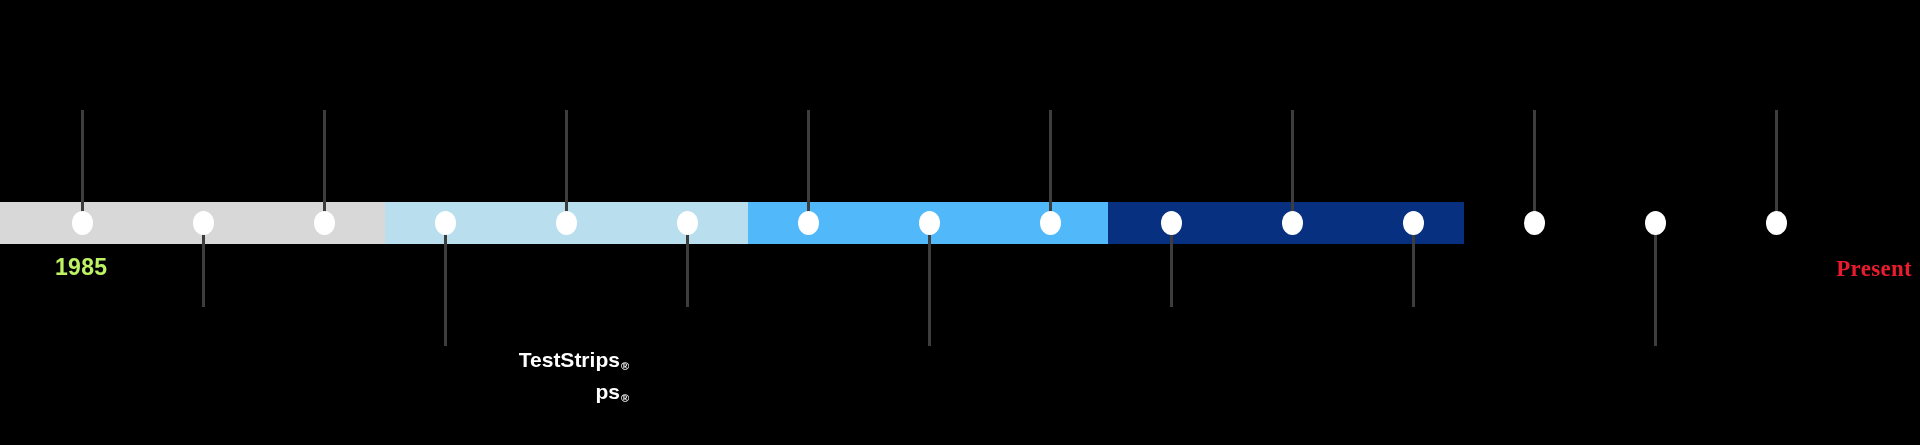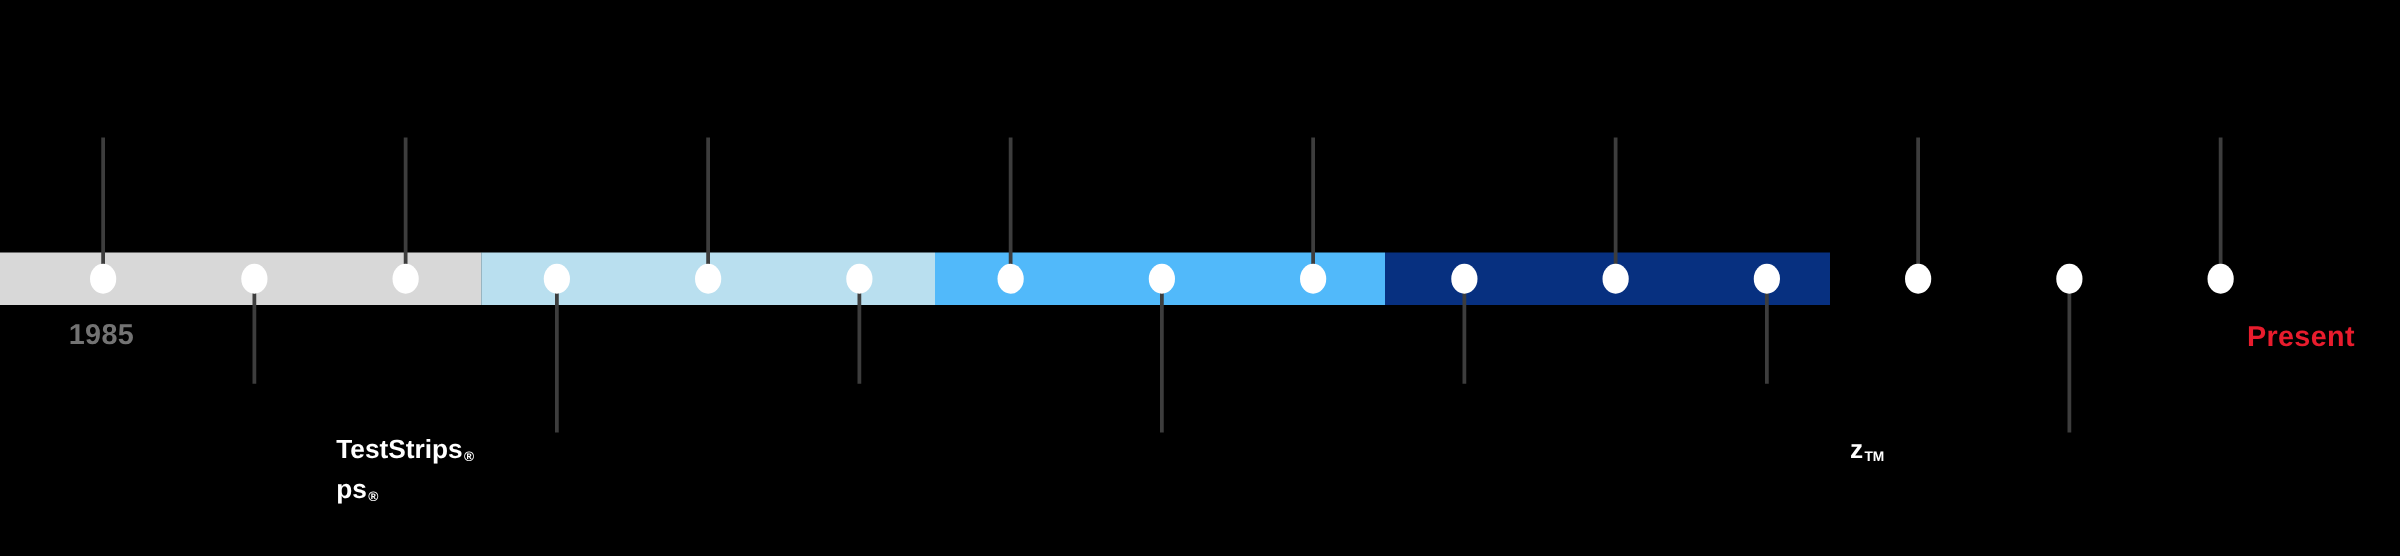--- a/index.html
+++ b/index.html
@@ -19,27 +19,27 @@
     border-radius: 50%;
     top: 211px;
   }
   .year-label {
     position: absolute;
     font-size: 23px;
     font-weight: bold;
     letter-spacing: 0.3px;
   }
   .year-start { left: 55px; top: 254px; }
-  .year-end { right: 36px; top: 256px; }
+  .year-end { right: 8px; top: 256px; font-family: Liberation Serif, serif; }
   .product-label {
     position: absolute;
     top: 347px;
     width: 360px;
     transform: translateX(-50%);
-    text-align: left;
+    text-align: right;
     color: #ffffff;
     font-size: 21px;
     font-weight: bold;
     line-height: 26px;
   }
   .label-0 { left: 449px; }
   .label-1 { left: 934px; }
   .label-2 { left: 1660px; }
   .mark {
     font-size: 11px;
@@ -86,26 +86,25 @@
       <div class="stem" style="left: 1412.27px; background: rgb(61, 61, 61); top: 231px; height: 76px;"></div>
       <div class="dot" style="left: 1403.27px; background: rgb(255, 255, 255);"></div>
       <div class="stem" style="left: 1533.34px; background: rgb(61, 61, 61); top: 110px; height: 105px;"></div>
       <div class="dot" style="left: 1524.34px; background: rgb(255, 255, 255);"></div>
       <div class="stem" style="left: 1654.41px; background: rgb(61, 61, 61); top: 231px; height: 115px;"></div>
       <div class="dot" style="left: 1645.41px; background: rgb(255, 255, 255);"></div>
       <div class="stem" style="left: 1775.48px; background: rgb(61, 61, 61); top: 110px; height: 105px;"></div>
       <div class="dot" style="left: 1766.48px; background: rgb(255, 255, 255);"></div>
     </div>
 
-  <div class="year-label year-start" style="color: #737373; text-align: right;">1985</div>
+  <div class="year-label year-start" style="color: #bef264; text-align: right;">1985</div>
   <div class="year-label year-end" style="color: rgb(232, 28, 45);">Present</div>
 
   <div class="product-label label-0">
     <div><span>TestStrips</span><span class="mark">®</span></div>
     <div><span>ps</span><span class="mark">®</span></div>
   </div>
 
 
   <div class="product-label label-2">
-    <div><span>z</span><span class="mark">TM</span></div>
   </div>
 
 </div>
 
 </body></html>

